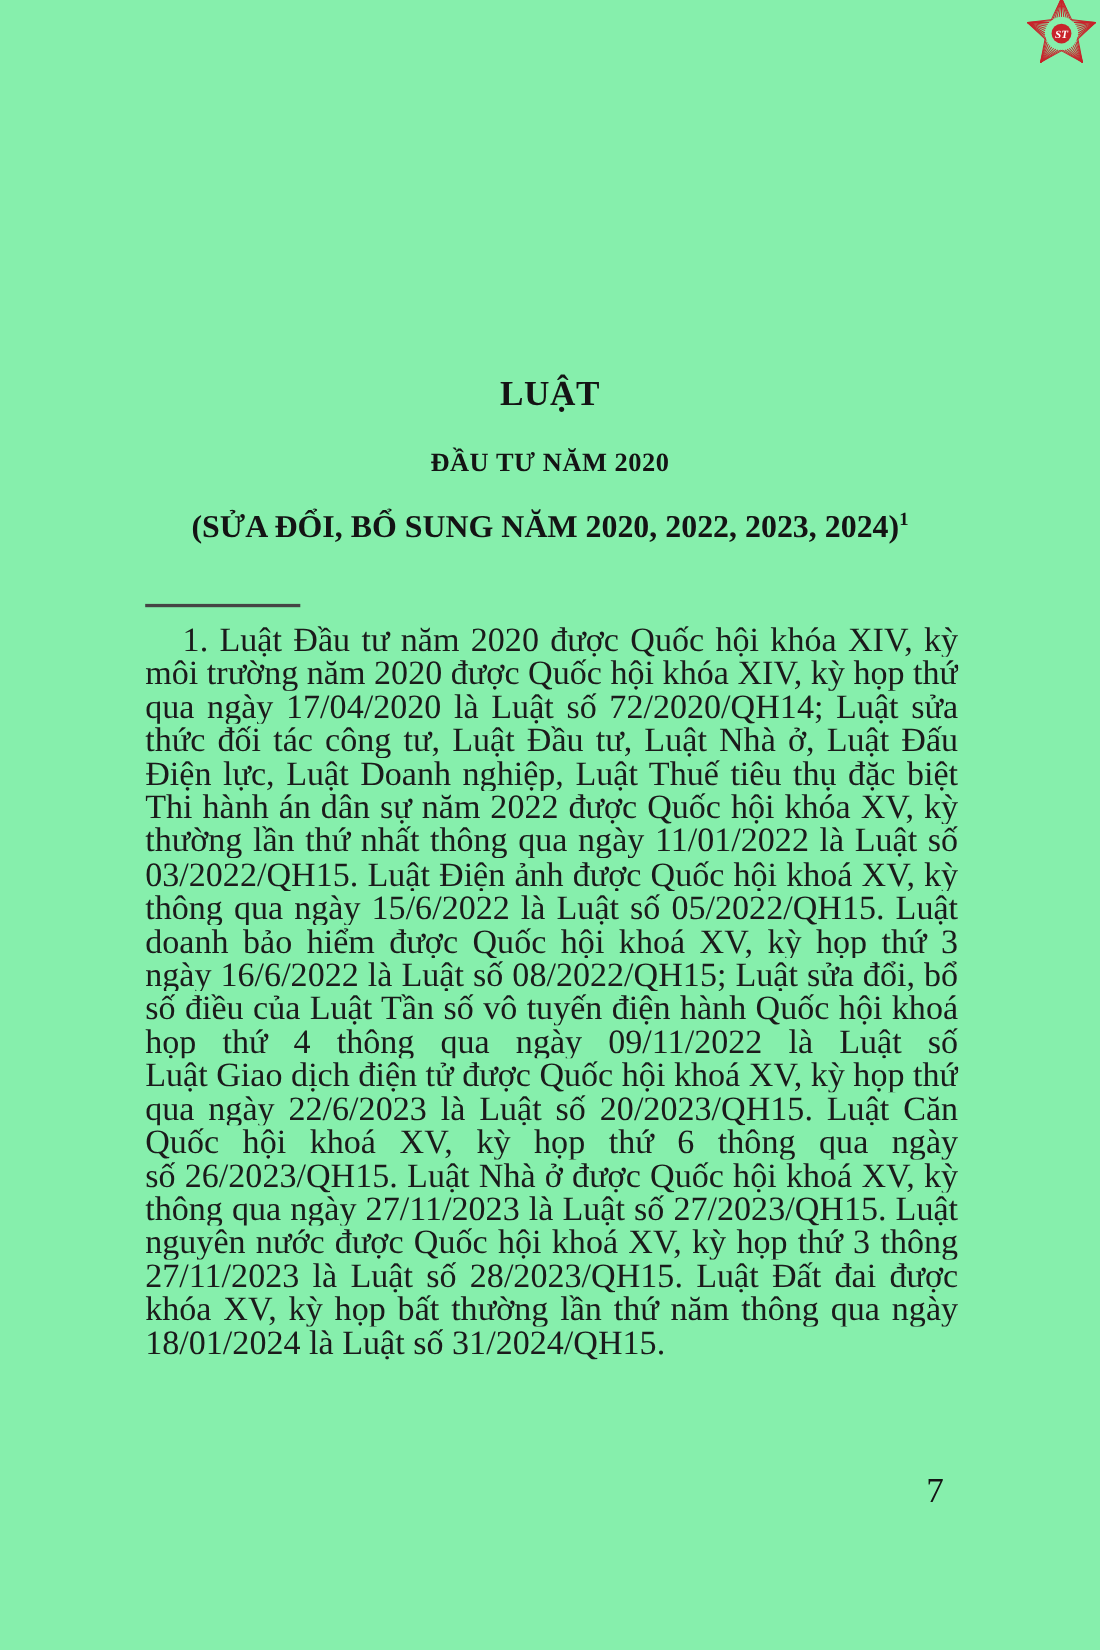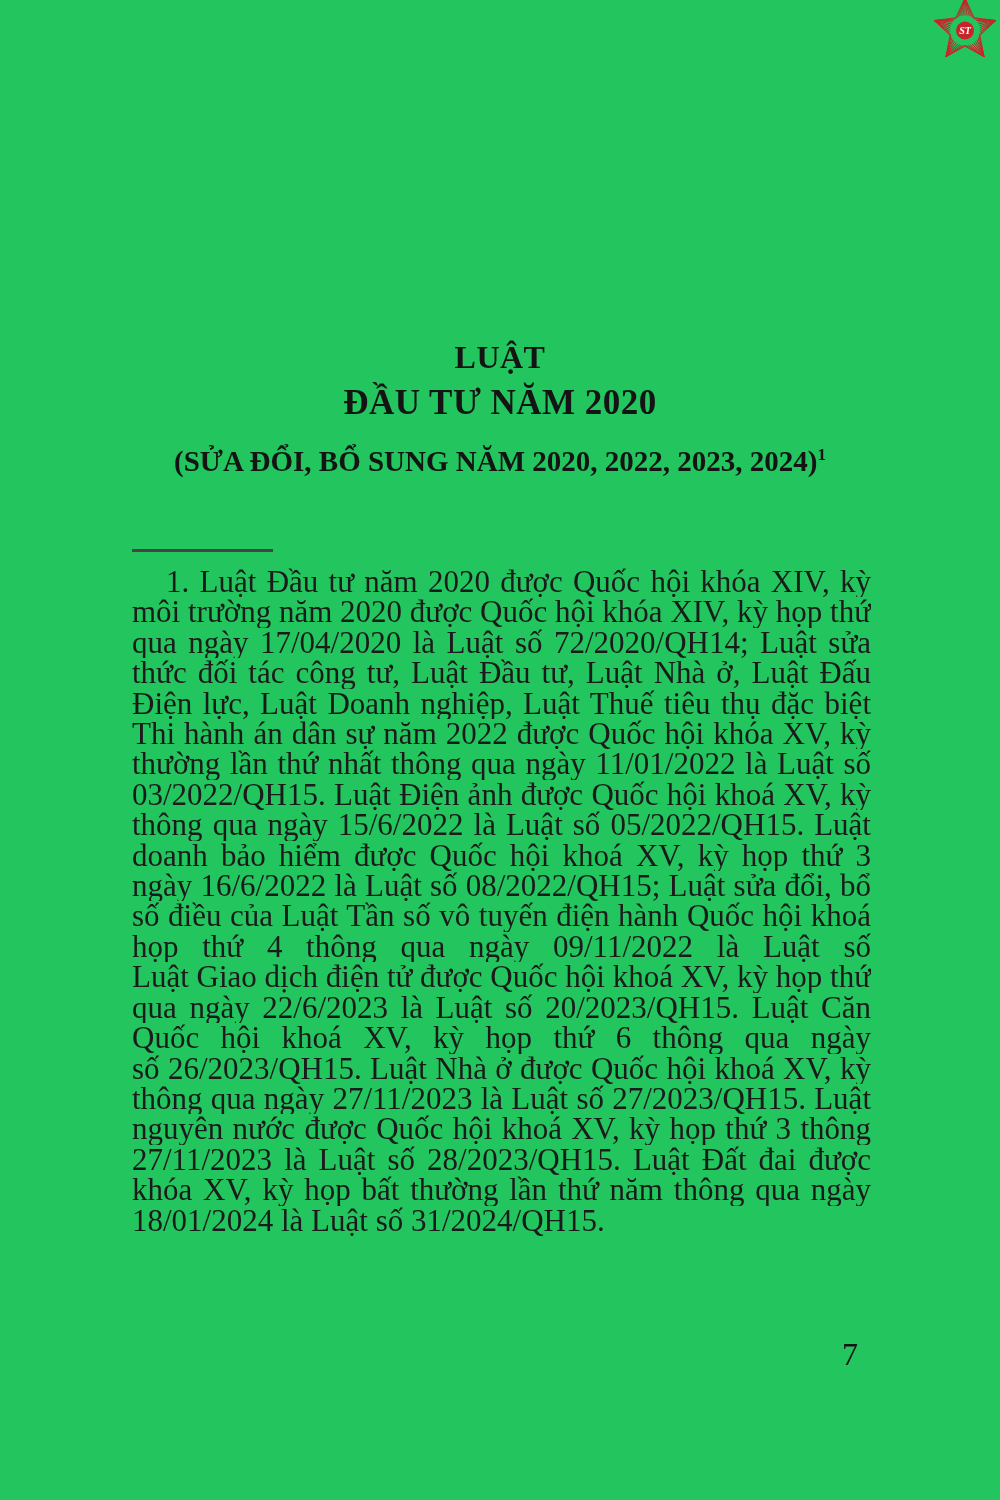--- a/index.html
+++ b/index.html
@@ -1,20 +1,20 @@
 <!DOCTYPE html>
 <html><head>
 <meta charset="utf-8">
 <style>
   html, body { margin: 0; padding: 0; }
   .page {
     position: relative;
     width: 1000px;
     height: 1500px;
-    background: #22c55e;
+    background: #86efac;
     overflow: hidden;
     font-family: "Liberation Serif", "DejaVu Serif", serif;
     color: #1b1b1b;
   }
   .logo {
     position: absolute;
     top: -7px;
     left: 929px;
     width: 72px;
     height: 76px;
@@ -22,21 +22,21 @@
   .title-block {
     position: absolute;
     top: 338px;
     left: 0;
     width: 1000px;
     text-align: center;
     font-weight: bold;
     color: #141414;
   }
   .t1 { font-size: 32px; line-height: 38px; letter-spacing: 0.5px; }
-  .t2 { font-size: 35px; line-height: 38px; margin-top: 8px; letter-spacing: 0.5px; }
+  .t2 { font-size: 24px; line-height: 38px; margin-top: 26px; letter-spacing: 0.5px; }
   .t3 { font-size: 29px; line-height: 38px; margin-top: 20px; }
   .t3 sup { font-size: 17px; line-height: 0; }
   .rule {
     position: absolute;
     left: 132px;
     top: 549px;
     width: 141px;
     height: 3px;
     background: #454545;
   }

